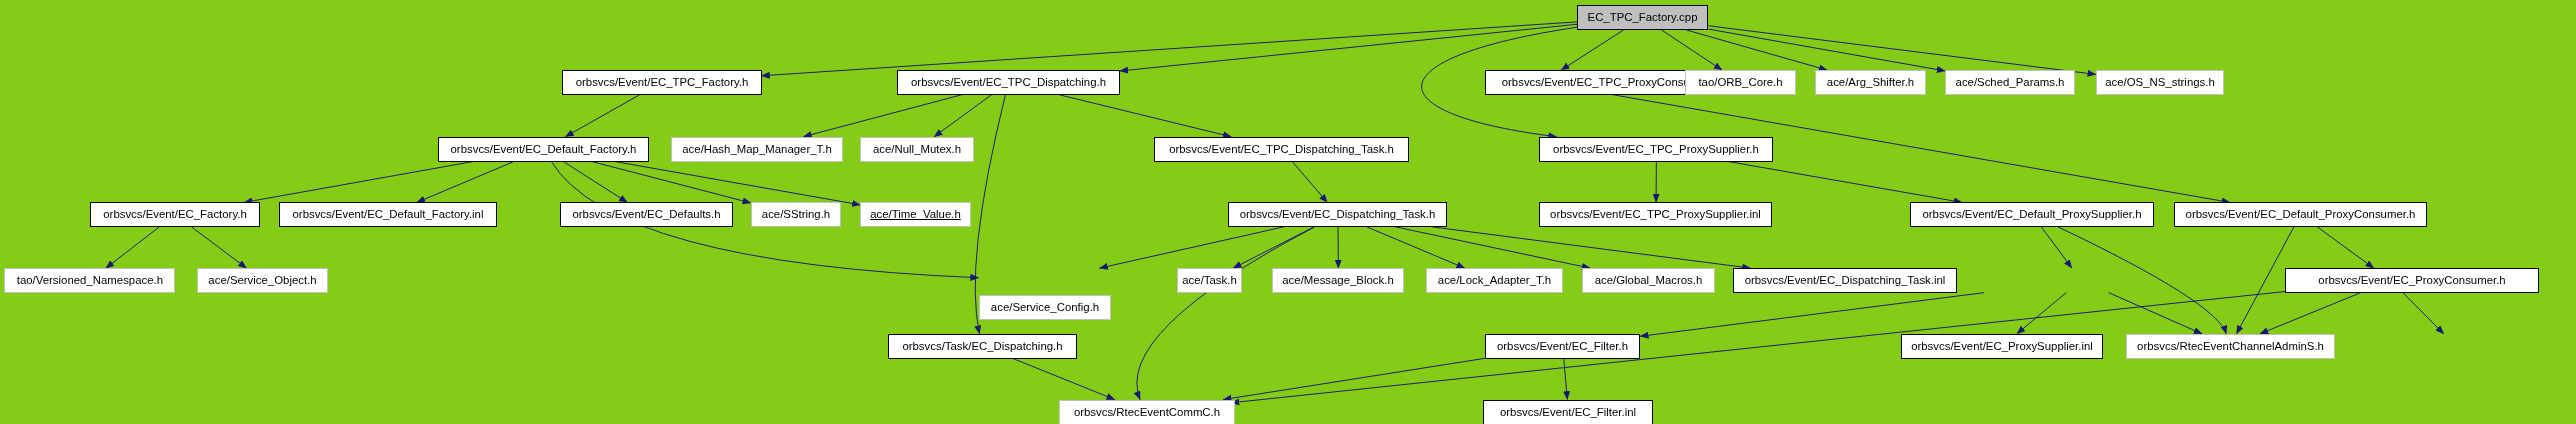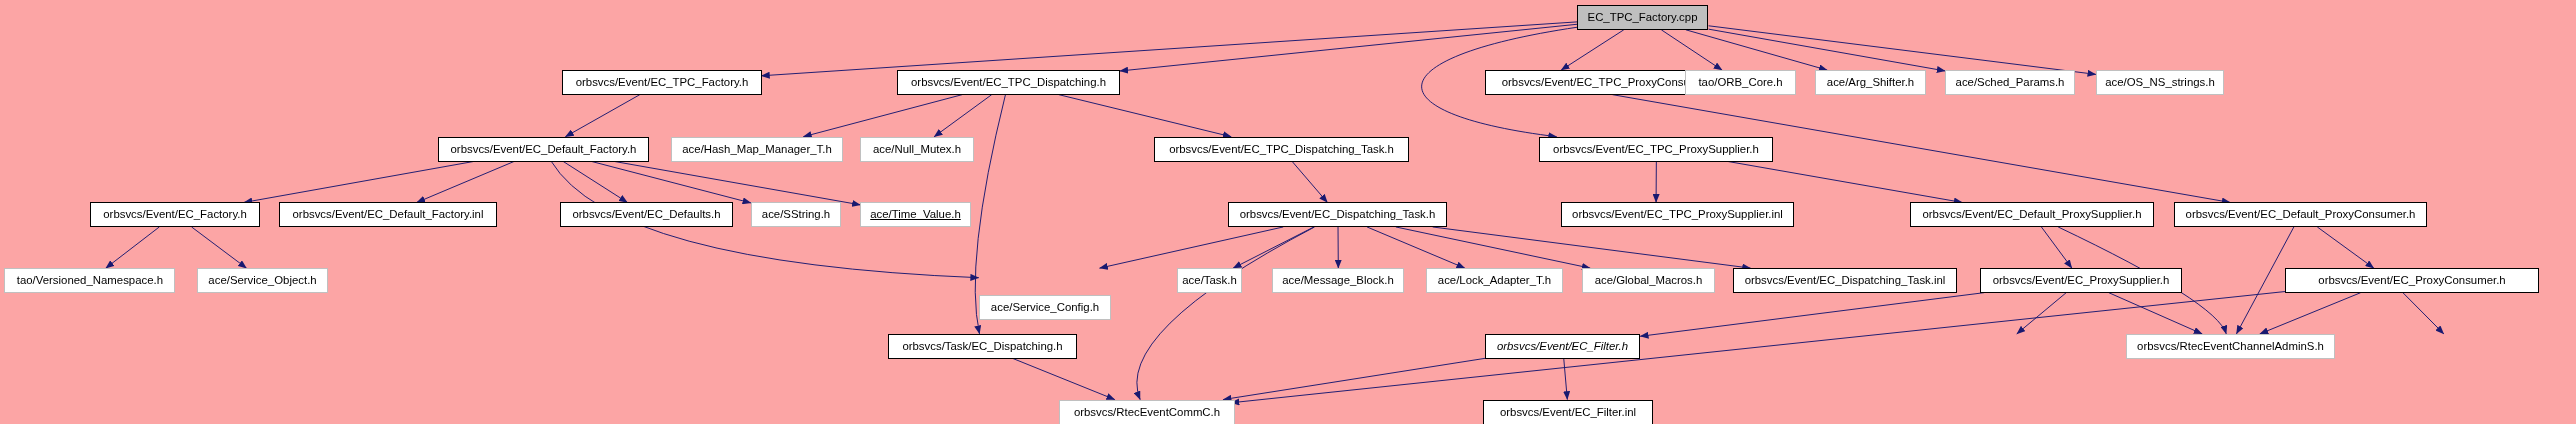--- a/index.html
+++ b/index.html
@@ -1,16 +1,16 @@
 <!DOCTYPE html>
 <html style="font-size:14px"><head>
 <meta charset="utf-8">
 <style>
   html,body{margin:0;padding:0;background:#ffffff;}
-  #graph{position:relative;width:2576px;height:425px;background:#fca5a5;overflow:hidden;
+  #graph{position:relative;width:2576px;height:425px;background:#84cc16;overflow:hidden;
          font-family:"Liberation Sans","DejaVu Sans",sans-serif;}
   #edge-layer{position:absolute;left:0;top:0;}
   .node{position:absolute;box-sizing:border-box;background:#ffffff;color:#000000;
         font-size:11.4px;text-align:center;white-space:nowrap;overflow:hidden;z-index:2;}
   .node.linked{border:0.9px solid #000000;}
   .node.plain{border:0.9px solid #c0c0c0;}
   .node.root{border:0.9px solid #000000;background:#bfbfbf;}
 </style>
 </head>
 <body>
@@ -80,32 +80,32 @@
     <div class="node plain" style="left: 671px; top: 137px; width: 172px; height: 24.5px; line-height: 23px;">ace/Hash_Map_Manager_T.h</div>
     <div class="node plain" style="left: 860px; top: 137px; width: 114px; height: 24.5px; line-height: 23px;">ace/Null_Mutex.h</div>
     <div class="node linked" style="left: 1154px; top: 137px; width: 255px; height: 24.5px; line-height: 23px;">orbsvcs/Event/EC_TPC_Dispatching_Task.h</div>
     <div class="node linked" style="left: 1539px; top: 137px; width: 234px; height: 24.5px; line-height: 23px;">orbsvcs/Event/EC_TPC_ProxySupplier.h</div>
     <div class="node linked" style="left: 90px; top: 202px; width: 170px; height: 24.5px; line-height: 23px;">orbsvcs/Event/EC_Factory.h</div>
     <div class="node linked" style="left: 279px; top: 202px; width: 218px; height: 24.5px; line-height: 23px;">orbsvcs/Event/EC_Default_Factory.inl</div>
     <div class="node linked" style="left: 560px; top: 202px; width: 173px; height: 24.5px; line-height: 23px;">orbsvcs/Event/EC_Defaults.h</div>
     <div class="node plain" style="left: 751px; top: 202px; width: 90px; height: 24.5px; line-height: 23px;">ace/SString.h</div>
     <div class="node plain" style="left: 860px; top: 202px; width: 111px; height: 24.5px; line-height: 23px; text-decoration: underline;">ace/Time_Value.h</div>
     <div class="node linked" style="left: 1228px; top: 202px; width: 219px; height: 24.5px; line-height: 23px;">orbsvcs/Event/EC_Dispatching_Task.h</div>
-    <div class="node linked" style="left: 1539px; top: 202px; width: 233px; height: 24.5px; line-height: 23px; margin-left: 22px;">orbsvcs/Event/EC_TPC_ProxySupplier.inl</div>
+    <div class="node linked" style="left: 1539px; top: 202px; width: 233px; height: 24.5px; line-height: 23px;">orbsvcs/Event/EC_TPC_ProxySupplier.inl</div>
     <div class="node linked" style="left: 1910px; top: 202px; width: 244px; height: 24.5px; line-height: 23px;">orbsvcs/Event/EC_Default_ProxySupplier.h</div>
     <div class="node linked" style="left: 2174px; top: 202px; width: 253px; height: 24.5px; line-height: 23px;">orbsvcs/Event/EC_Default_ProxyConsumer.h</div>
     <div class="node plain" style="left: 4.4px; top: 268px; width: 171px; height: 24.5px; line-height: 23px;">tao/Versioned_Namespace.h</div>
     <div class="node plain" style="left: 197px; top: 268px; width: 131px; height: 24.5px; line-height: 23px;">ace/Service_Object.h</div>
     <div class="node plain" style="left: 979px; top: 268px; width: 132px; height: 24.5px; line-height: 23px; margin-top: 27px;">ace/Service_Config.h</div>
     <div class="node plain" style="left: 1177px; top: 268px; width: 65px; height: 24.5px; line-height: 23px;">ace/Task.h</div>
     <div class="node plain" style="left: 1272px; top: 268px; width: 132px; height: 24.5px; line-height: 23px;">ace/Message_Block.h</div>
     <div class="node plain" style="left: 1426px; top: 268px; width: 137px; height: 24.5px; line-height: 23px;">ace/Lock_Adapter_T.h</div>
     <div class="node plain" style="left: 1582px; top: 268px; width: 133px; height: 24.5px; line-height: 23px;">ace/Global_Macros.h</div>
     <div class="node linked" style="left: 1733px; top: 268px; width: 224px; height: 24.5px; line-height: 23px;">orbsvcs/Event/EC_Dispatching_Task.inl</div>
-    <div class="node linked" style="left: 1980px; top: 268px; width: 202px; height: 24.5px; line-height: 23px;">orbsvcs/Event/EC_ProxySupplier.h</div>
     <div class="node linked" style="left: 2285px; top: 268px; width: 254px; height: 24.5px; line-height: 23px;">orbsvcs/Event/EC_ProxyConsumer.h</div>
     <div class="node linked" style="left: 888px; top: 334px; width: 189px; height: 24.5px; line-height: 23px;">orbsvcs/Task/EC_Dispatching.h</div>
-    <div class="node linked" style="left: 1485px; top: 334px; width: 155px; height: 24.5px; line-height: 23px; font-style: italic;">orbsvcs/Event/EC_Filter.h</div>
+    <div class="node linked" style="left: 1485px; top: 334px; width: 155px; height: 24.5px; line-height: 23px;">orbsvcs/Event/EC_Filter.h</div>
+    <div class="node linked" style="left: 1901px; top: 334px; width: 202px; height: 24.5px; line-height: 23px;">orbsvcs/Event/EC_ProxySupplier.inl</div>
     <div class="node plain" style="left: 2126px; top: 334px; width: 209px; height: 24.5px; line-height: 23px;">orbsvcs/RtecEventChannelAdminS.h</div>
     <div class="node plain" style="left: 1059px; top: 400px; width: 176px; height: 24.5px; line-height: 23px;">orbsvcs/RtecEventCommC.h</div>
     <div class="node linked" style="left: 1483px; top: 400px; width: 170px; height: 24.5px; line-height: 23px;">orbsvcs/Event/EC_Filter.inl</div>
   </div>
 
 
 </body></html>

